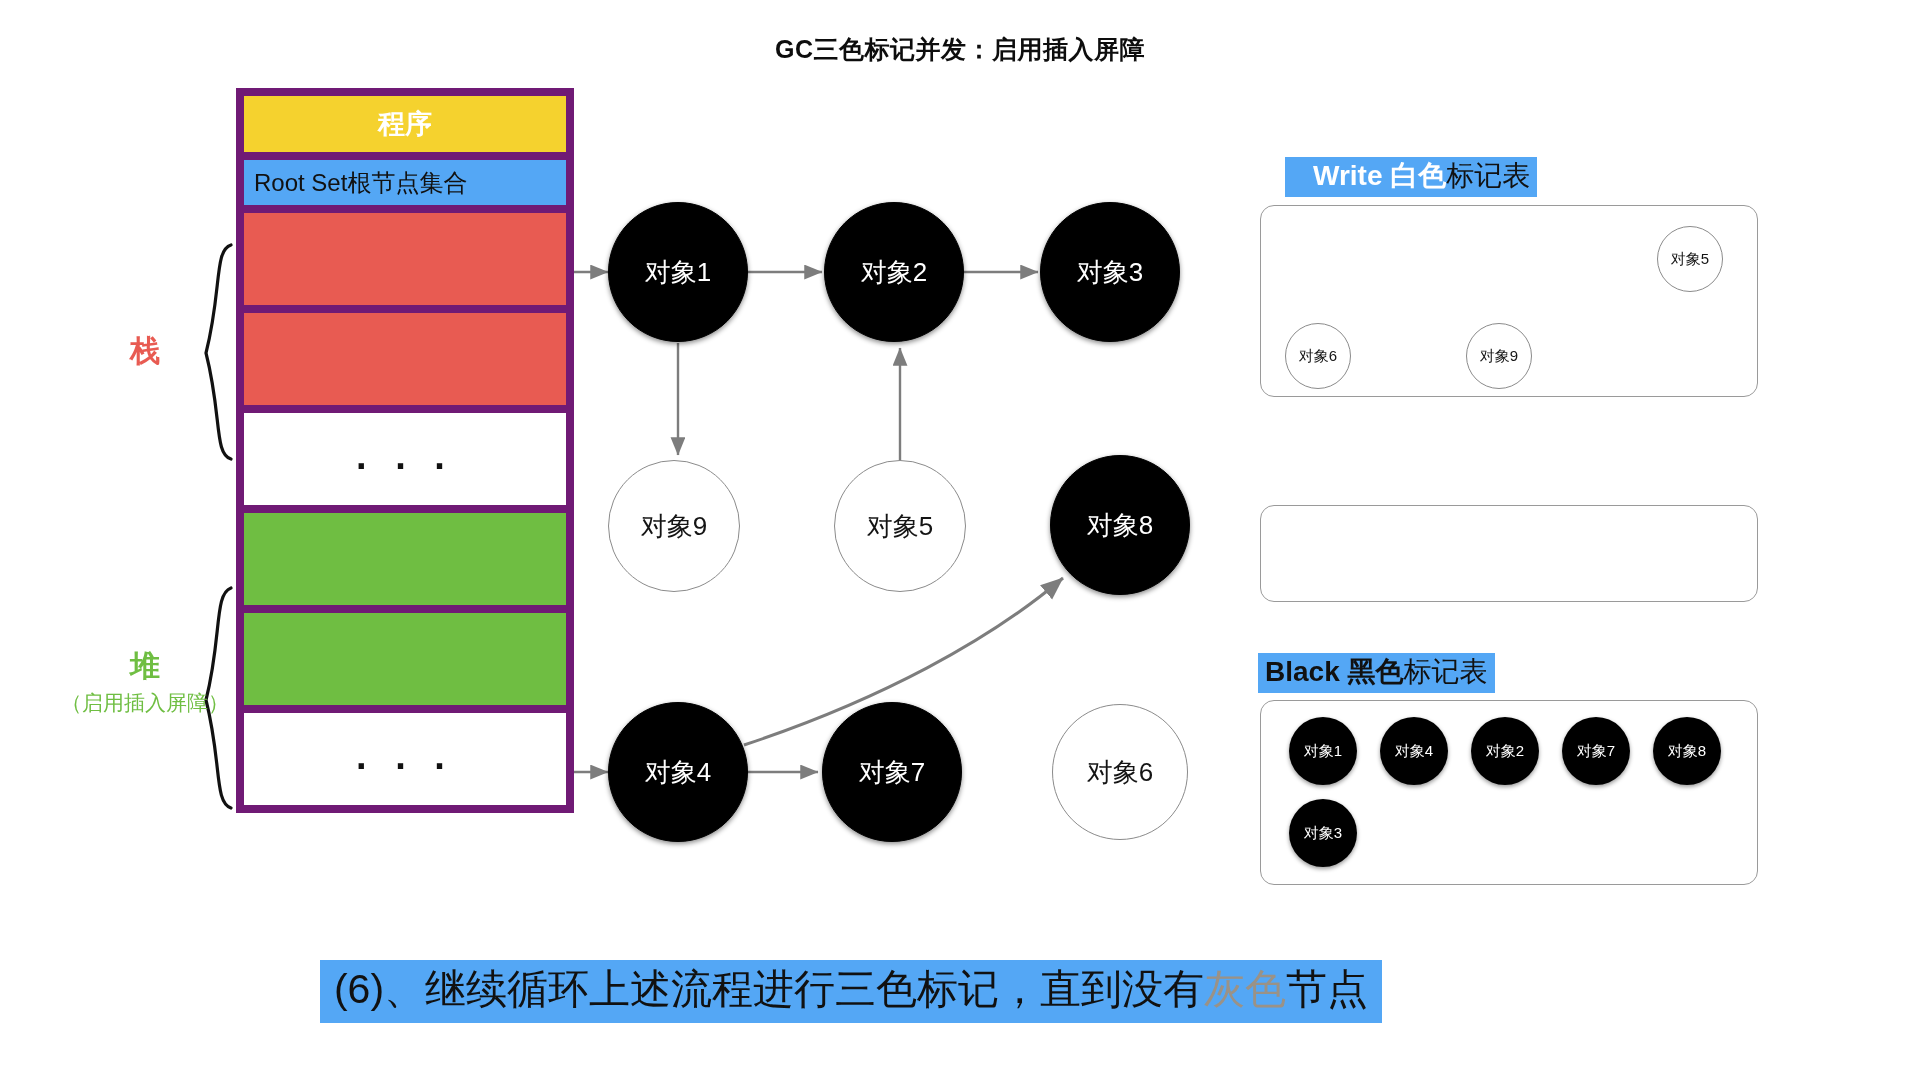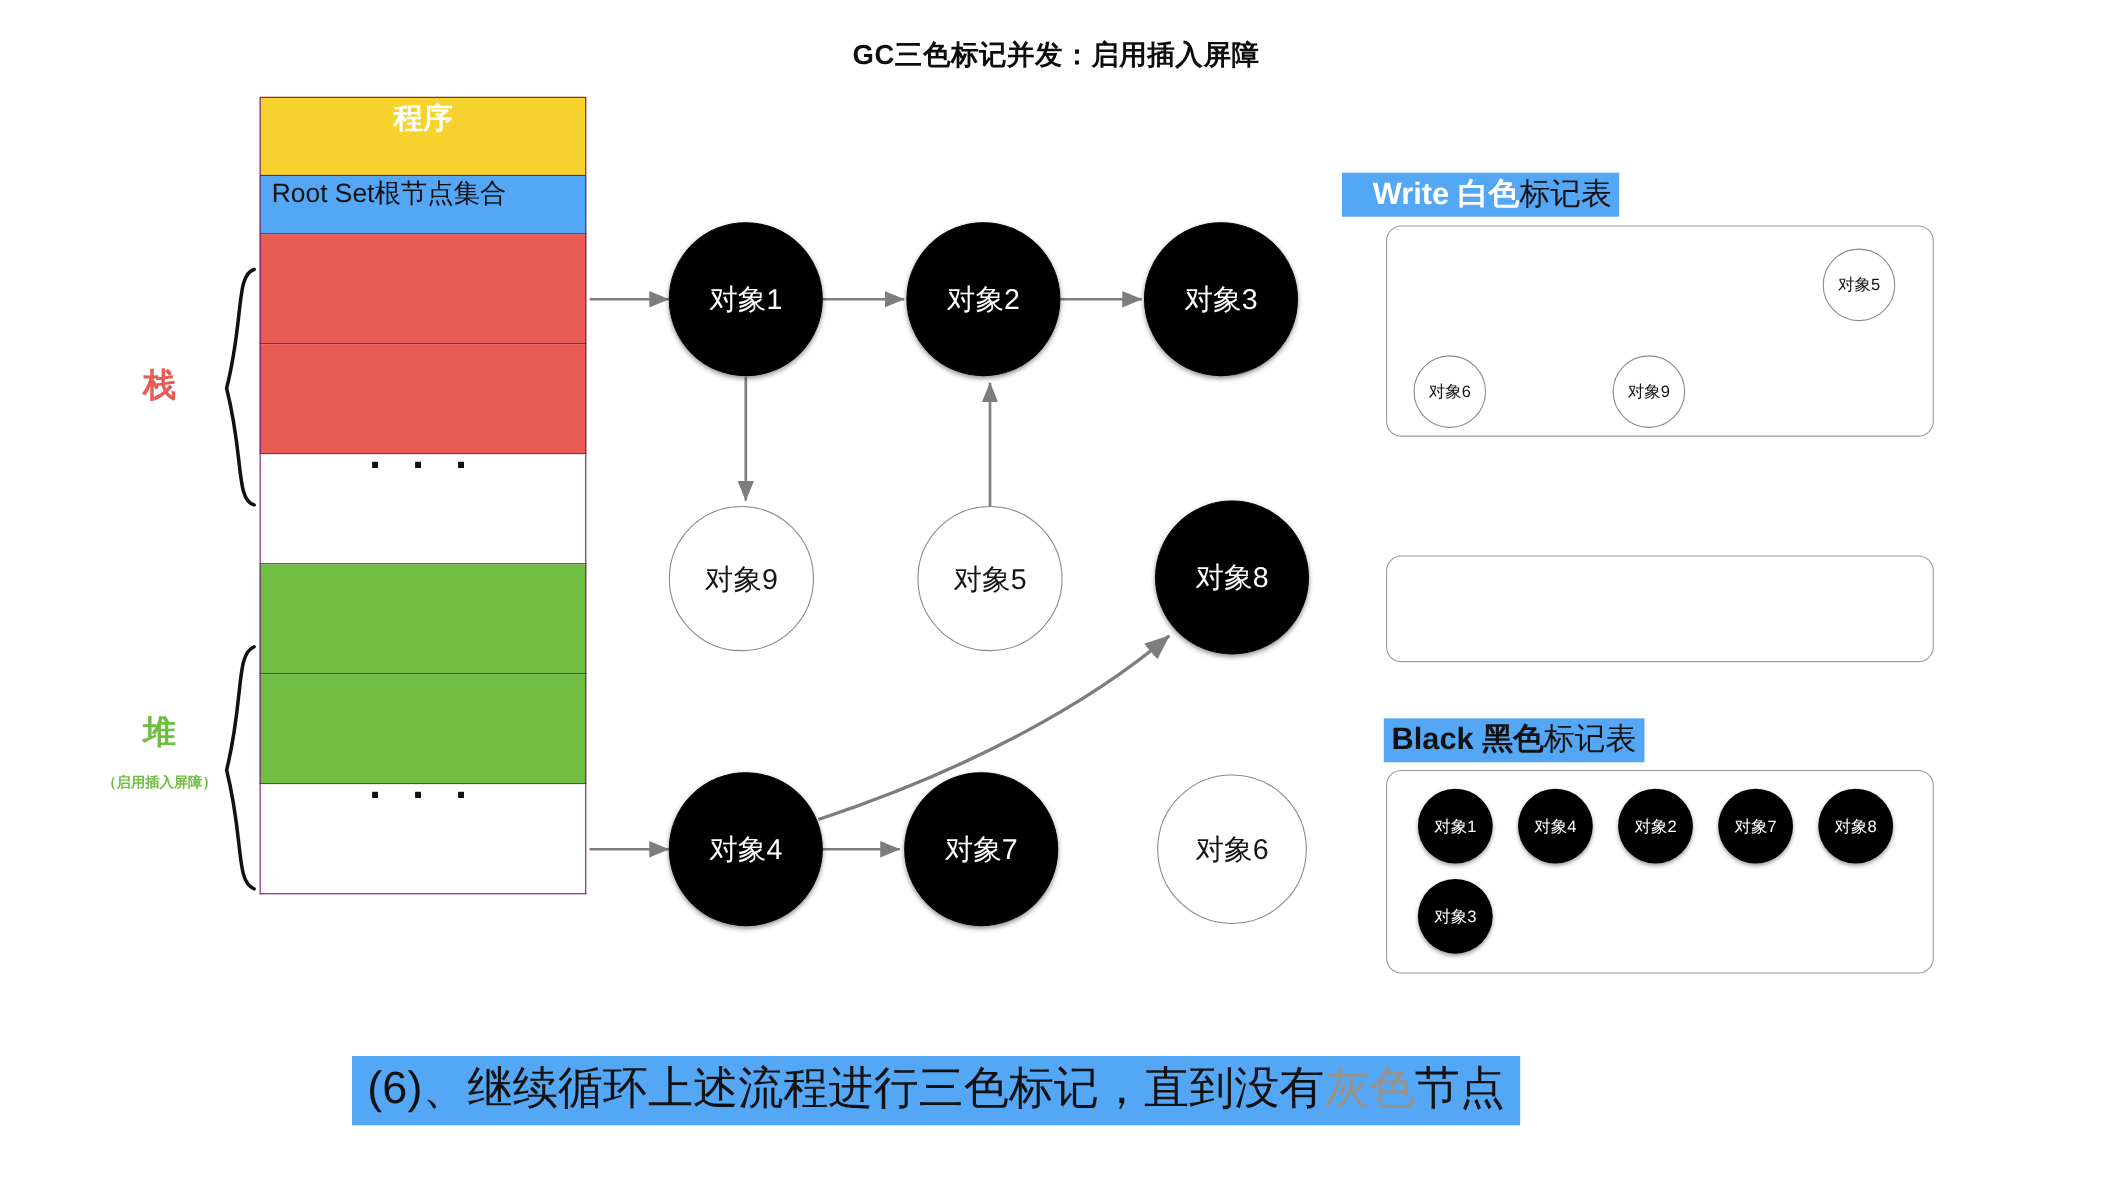--- a/index.html
+++ b/index.html
@@ -13,39 +13,39 @@
 
   
   #title{
     left:0;top:33px;width:1920px;text-align:center;
     font-size:25px;font-weight:bold;color:#0d0d0d;letter-spacing:.5px;
   }
 
   
   #memcol{left:236px;top:88px;width:297px;}
   .memcell{
-    box-sizing:border-box;width:297px;border:1px solid #701a75;
-    display:flex;align-items:flex-start;
+    box-sizing:border-box;width:338px;border:8px solid #701a75;
+    display:flex;align-items:center;
   }
   .memcell.prog{height:72px;background:#F5D22E;justify-content:center;}
   .memcell.prog .txt{color:#ffffff;font-size:27px;font-weight:600;}
   .memcell.root{height:53px;background:#54A7F5;justify-content:flex-start;padding-left:10px;border-top-width:0;}
   .memcell.root .txt{color:#111;font-size:24px;}
   .memcell.red{height:100px;background:#E85B52;border-top-width:0;}
   .memcell.green{height:100px;background:#6FBE42;border-top-width:0;}
   .memcell.blank{height:100px;background:#ffffff;border-top-width:0;justify-content:center;}
   .memcell.blank .dots{
     font-size:38px;color:#111;letter-spacing:9px;font-weight:bold;
     line-height:0;padding-bottom:6px;
   }
 
   
   .sidelabel{text-align:center;}
   .sidelabel .big{font-size:30px;font-weight:bold;line-height:1.05;}
-  .sidelabel .sub{font-size:13px;font-weight:bold;line-height:1.2;margin-top:21px;}
+  .sidelabel .sub{font-size:21px;font-weight:normal;line-height:1.2;margin-top:8px;}
   #lab-stack{left:70px;top:335px;width:150px;color:#E85B52;}
   #lab-heap{left:40px;top:650px;width:210px;color:#6FBE42;}
 
   
   .node{
     border-radius:50%;display:flex;align-items:center;justify-content:center;
     font-size:26px;box-sizing:border-box;
   }
   .node.black{background:#000000;color:#ffffff;border:1px solid #000;
     box-shadow:0 2px 5px rgba(0,0,0,.45);}
@@ -167,21 +167,21 @@
   <div class="abs node black" style="left:608px;top:702px;width:140px;height:140px;">
     <span>对象4</span>
   </div>
   <div class="abs node black" style="left:822px;top:702px;width:140px;height:140px;">
     <span>对象7</span>
   </div>
   <div class="abs node white" style="left:1052px;top:704px;width:136px;height:136px;">
     <span>对象6</span>
   </div>
 
-  <div class="tbl-head" style="left:1220px;top:157px;padding-left:28px;">
+  <div class="tbl-head" style="left:1285px;top:157px;padding-left:28px;">
     <span class="en" style="color:#ffffff">Write</span><span>&nbsp;</span><span class="cn-color" style="color:#ffffff">白色</span><span class="cn-rest">标记表</span>
   </div>
   <div class="tbl-box" style="left:1260px;top:205px;width:498px;height:192px;">
     <div class="chip white" style="left:396px;top:20px;width:66px;height:66px;">
       <span>对象5</span>
     </div>
     <div class="chip white" style="left:24px;top:117px;width:66px;height:66px;">
       <span>对象6</span>
     </div>
     <div class="chip white" style="left:205px;top:117px;width:66px;height:66px;">

